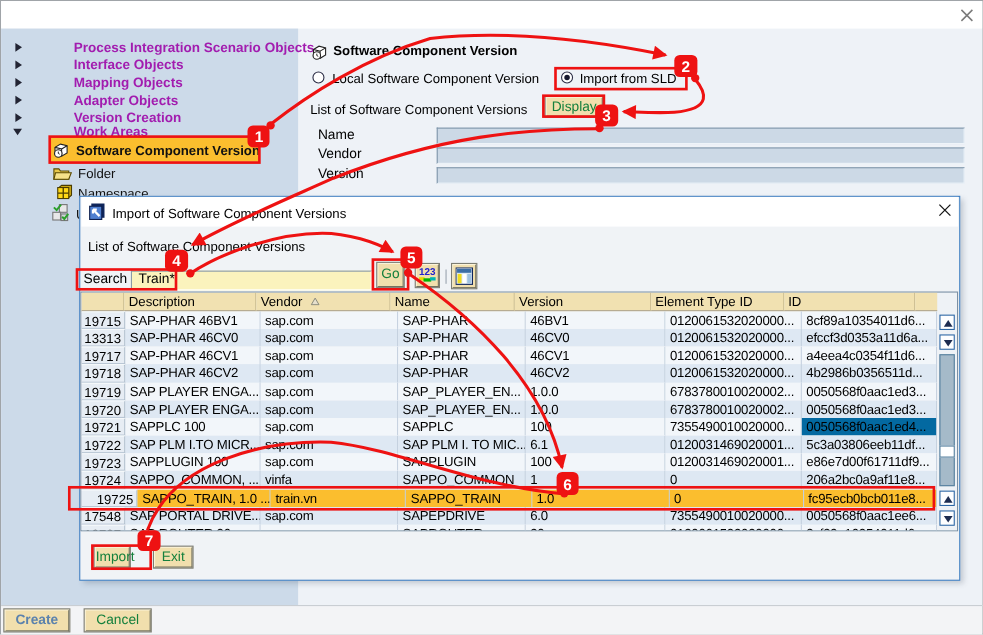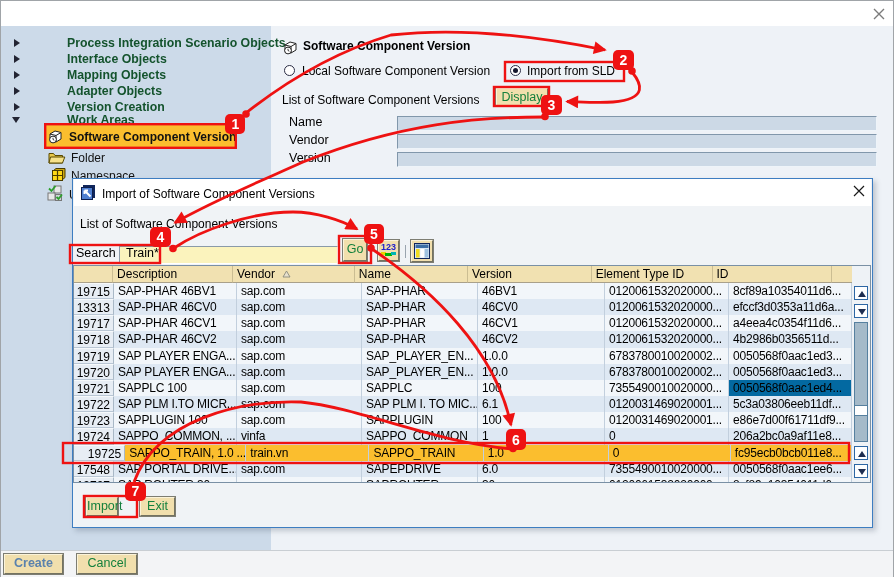--- a/index.html
+++ b/index.html
@@ -1,21 +1,21 @@
 <!DOCTYPE html>
 <html><head>
 <meta charset="utf-8">
 <style>
   html,body{margin:0;padding:0;}
   body{width:894px;height:577px;overflow:hidden;font-family:"Liberation Sans",sans-serif;background:#ffffff;}
   #win{position:relative;width:894px;height:577px;box-sizing:border-box;border:1px solid #a0a4a8;background:#ffffff;}
   .abs{position:absolute;}
   
   .sbtn{position:absolute;box-sizing:border-box;background:#f1dfad;border:1px solid;border-color:#fbf3d9 #737260 #737260 #fbf3d9;outline:1px solid #7d7d72;color:#15803d;font-size:12.5px;text-align:center;}
-  .tree-top{position:absolute;font-weight:bold;font-size:12.3px;color:#14532d;white-space:nowrap;padding-left:39px;}
+  .tree-top{position:absolute;font-weight:bold;font-size:12.3px;color:#a21caf;white-space:nowrap;padding-left:39px;}
   .tree-ch{position:absolute;font-size:12px;color:#111;white-space:nowrap;}
   .tri-r{position:absolute;width:0;height:0;border-left:6px solid #222433;border-top:4px solid transparent;border-bottom:4px solid transparent;}
   .tri-d{position:absolute;width:0;height:0;border-top:6px solid #222433;border-left:4px solid transparent;border-right:4px solid transparent;}
   .lbl{position:absolute;font-size:12.5px;color:#000;white-space:nowrap;}
   .fld{position:absolute;box-sizing:border-box;background:#ccd9e6;border:1px solid;border-color:#8197ab #eef4f9 #eef4f9 #8197ab;}
   .hcell{box-sizing:border-box;height:17px;background:#f1e1b1;border-right:1px solid #cbbd92;border-bottom:1px solid #a9a08a;font-size:12px;color:#000;padding:1px 0 0 4px;overflow:hidden;white-space:nowrap;}
   .trow{display:flex;height:16.17px;overflow:hidden;}
   .cell{box-sizing:border-box;border-right:1px solid #c2cfdd;font-size:12px;letter-spacing:-0.2px;color:#000;padding:1px 0 0 4px;overflow:hidden;white-space:nowrap;line-height:14px;}
   .rn{box-sizing:border-box;background:#e7edf4;border-right:1px solid #a9b8c6;border-bottom:1px solid #b9c6d4;border-top:1px solid #f6f9fb;font-size:12px;color:#000;text-align:right;padding:1px 3px 0 0;line-height:14px;}
   .sb-btn{position:absolute;width:14px;height:14px;box-sizing:border-box;background:#fdfeff;border:1px solid #2c66a4;}

